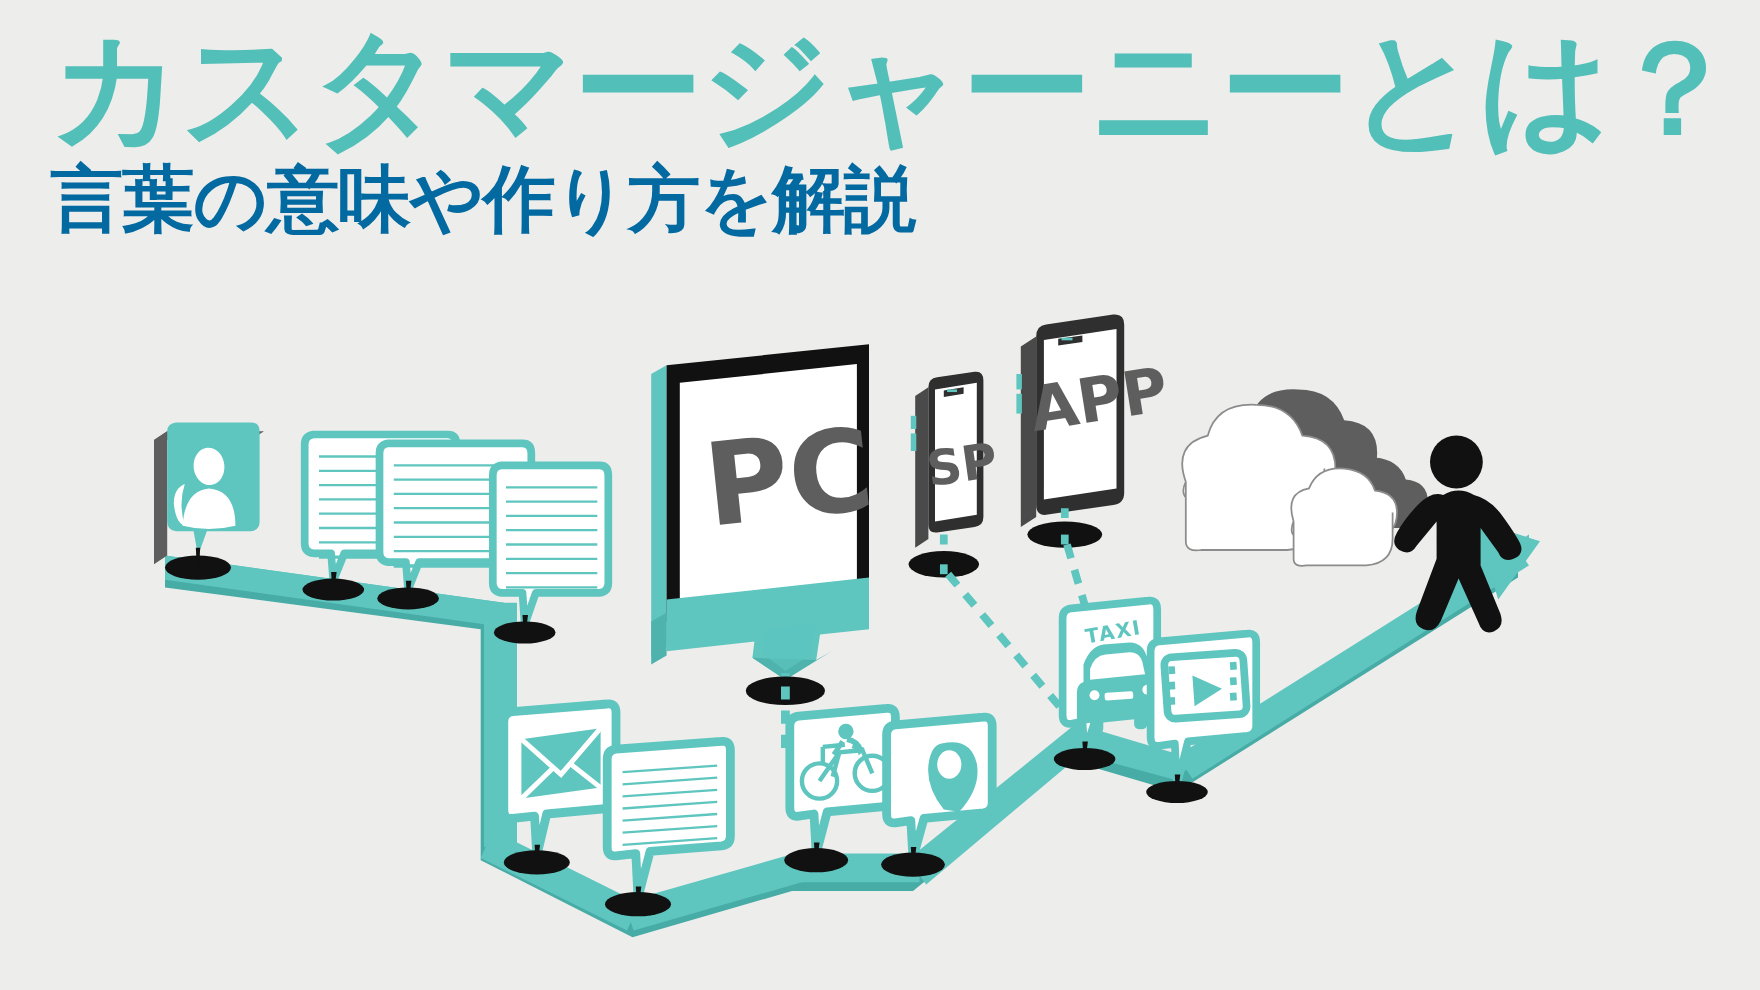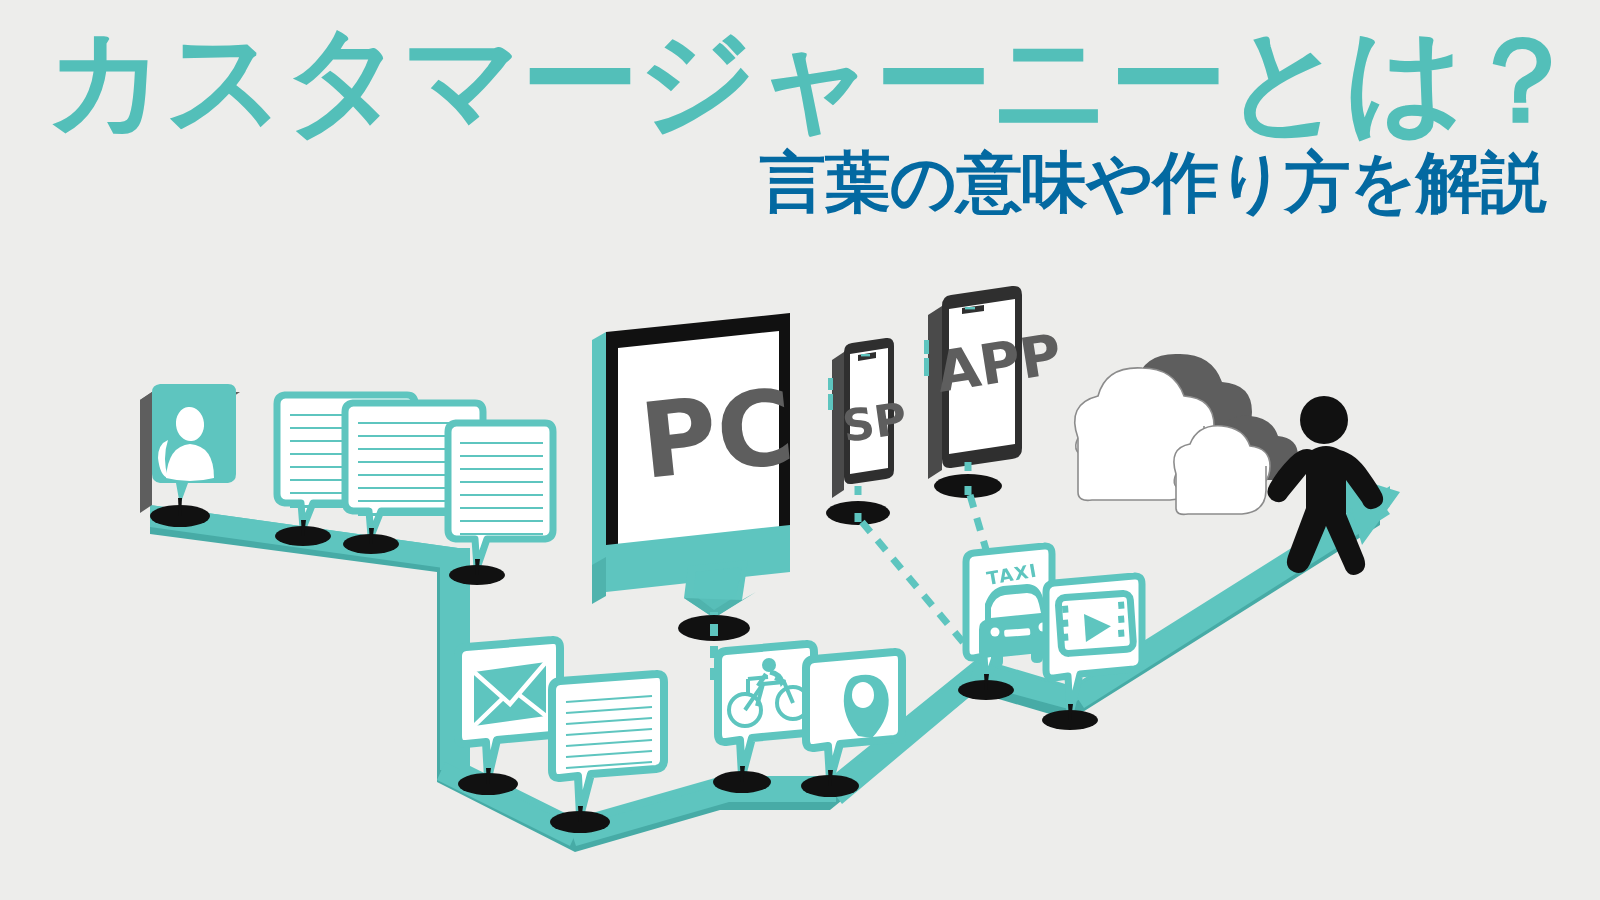--- a/index.html
+++ b/index.html
@@ -55,21 +55,21 @@
   }
   .label-pc {
     font-family: "DejaVu Sans", "Liberation Sans", sans-serif;
     font-weight: bold;
     fill: #5e5e5e;
   }
 </style>
 </head>
 <body style="background: rgb(237, 237, 235);">
 
-<div id="stage" style="background: rgb(237, 237, 235); text-align: right;">
+<div id="stage" style="background: rgb(237, 237, 235);">
 
   <div id="headings">
     <h1 class="title" style="color: rgb(83, 191, 185);">カスタマージャーニーとは？</h1>
     <h2 class="subtitle" style="color: #0369a1; font-family: Liberation Serif, serif;">言葉の意味や作り方を解説</h2>
   </div>
 
   <svg id="art" viewBox="0 0 1600 900" aria-hidden="true">
     <defs>
 
       <g id="doc-lines">

